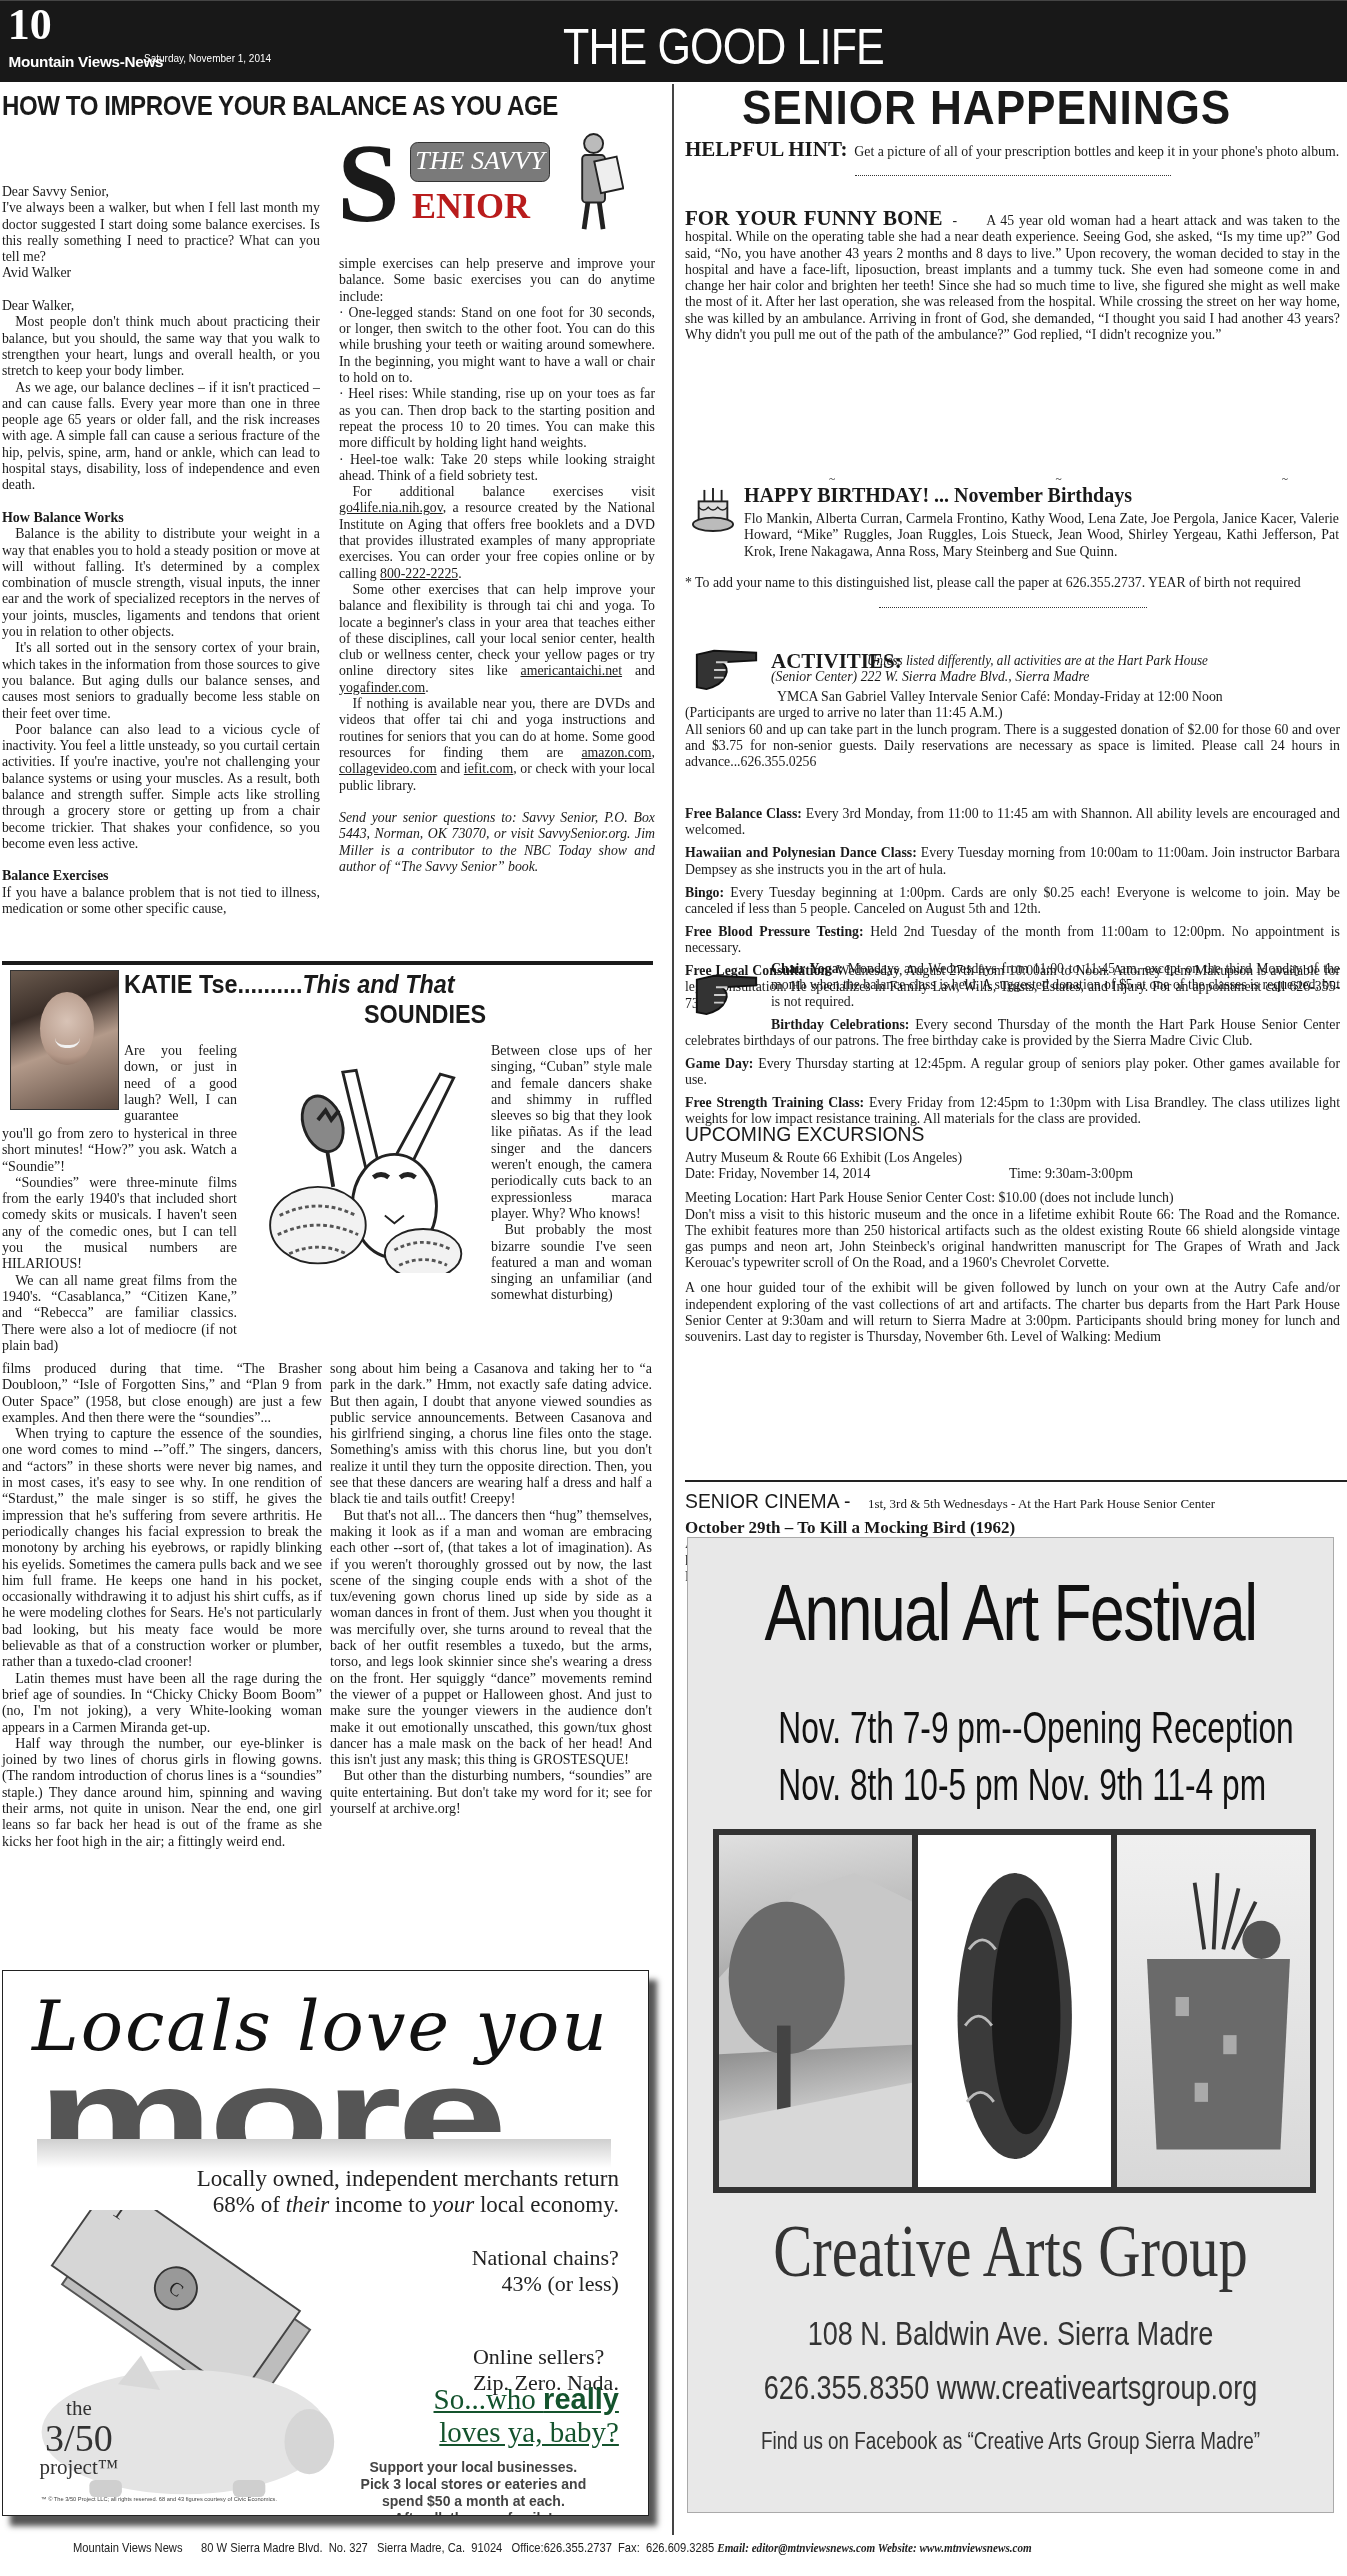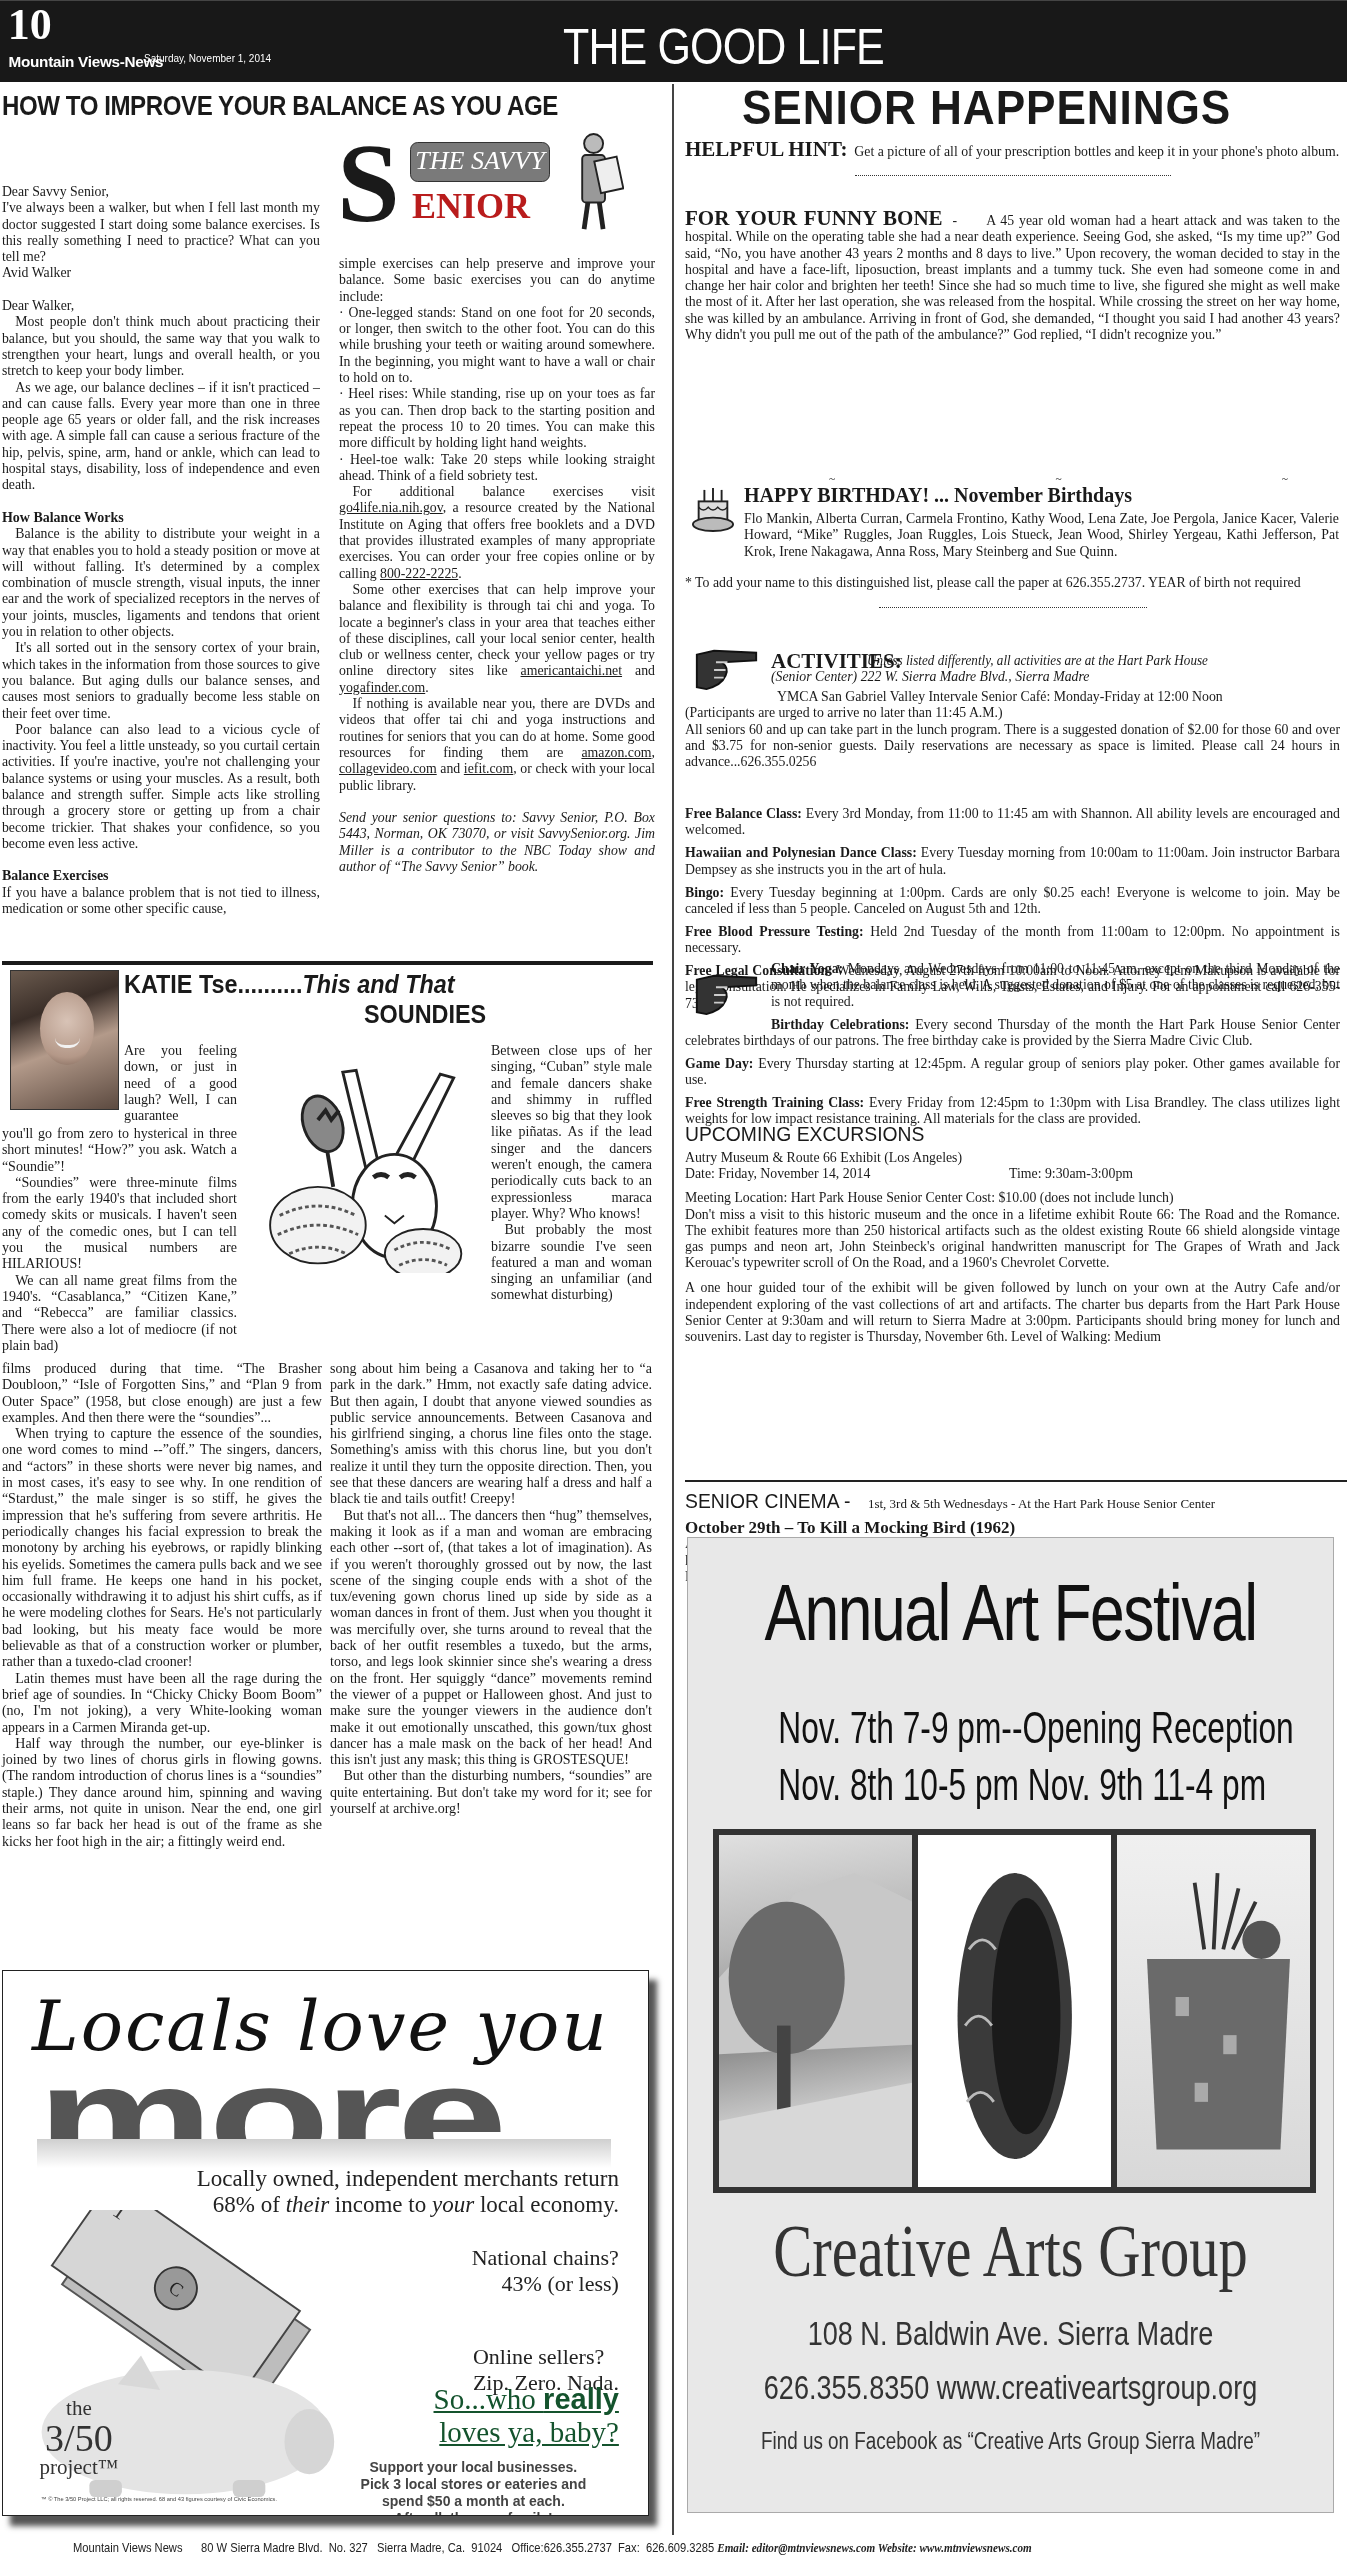--- a/index.html
+++ b/index.html
@@ -160,21 +160,21 @@
     <h4>How Balance Works</h4>
     <p>Balance is the ability to distribute your weight in a way that enables you to hold a steady position or move at will without falling. It's determined by a complex combination of muscle strength, visual inputs, the inner ear and the work of specialized receptors in the nerves of your joints, muscles, ligaments and tendons that orient you in relation to other objects.</p>
     <p>It's all sorted out in the sensory cortex of your brain, which takes in the information from those sources to give you balance. But aging dulls our balance senses, and causes most seniors to gradually become less stable on their feet over time.</p>
     <p>Poor balance can also lead to a vicious cycle of inactivity. You feel a little unsteady, so you curtail certain activities. If you're inactive, you're not challenging your balance systems or using your muscles. As a result, both balance and strength suffer. Simple acts like strolling through a grocery store or getting up from a chair become trickier. That shakes your confidence, so you become even less active.</p>
     <h4>Balance Exercises</h4>
     <p class="ni">If you have a balance problem that is not tied to illness, medication or some other specific cause,</p>
   </div>
 
   <div class="bal-col2 txt">
     <p class="ni">simple exercises can help preserve and improve your balance. Some basic exercises you can do anytime include:</p>
-    <p class="ni">· One-legged stands: Stand on one foot for 20 seconds, or longer, then switch to the other foot. You can do this while brushing your teeth or waiting around somewhere. In the beginning, you might want to have a wall or chair to hold on to.</p>
+    <p class="ni">· One-legged stands: Stand on one foot for 30 seconds, or longer, then switch to the other foot. You can do this while brushing your teeth or waiting around somewhere. In the beginning, you might want to have a wall or chair to hold on to.</p>
     <p class="ni">· Heel rises: While standing, rise up on your toes as far as you can. Then drop back to the starting position and repeat the process 10 to 20 times. You can make this more difficult by holding light hand weights.</p>
     <p class="ni">· Heel-toe walk: Take 20 steps while looking straight ahead. Think of a field sobriety test.</p>
     <p><span>For additional balance exercises visit </span><span class="ul">go4life.nia.nih.gov</span><span>, a resource created by the National Institute on Aging that offers free booklets and a DVD that provides illustrated examples of many appropriate exercises. You can order your free copies online or by calling </span><span class="ul">800-222-2225</span>.</p>
     <p><span>Some other exercises that can help improve your balance and flexibility is through tai chi and yoga. To locate a beginner's class in your area that teaches either of these disciplines, call your local senior center, health club or wellness center, check your yellow pages or try online directory sites like </span><span class="ul">americantaichi.net</span><span> and </span><span class="ul">yogafinder.com</span>.</p>
     <p><span>If nothing is available near you, there are DVDs and videos that offer tai chi and yoga instructions and routines for seniors that you can do at home. Some good resources for finding them are </span><span class="ul">amazon.com</span>, <span class="ul">collagevideo.com</span> and <span class="ul">iefit.com</span><span>, or check with your local public library.</span></p>
     <p class="ni" style="margin-top:16.3px;font-style:italic">Send your senior questions to: Savvy Senior, P.O. Box 5443, Norman, OK 73070, or visit SavvySenior.org. Jim Miller is a contributor to the NBC Today show and author of “The Savvy Senior” book.</p>
   </div>
 
   <div class="rule-thick" style="left:1.9px;top:877px;width:651px"></div>
 </div>

